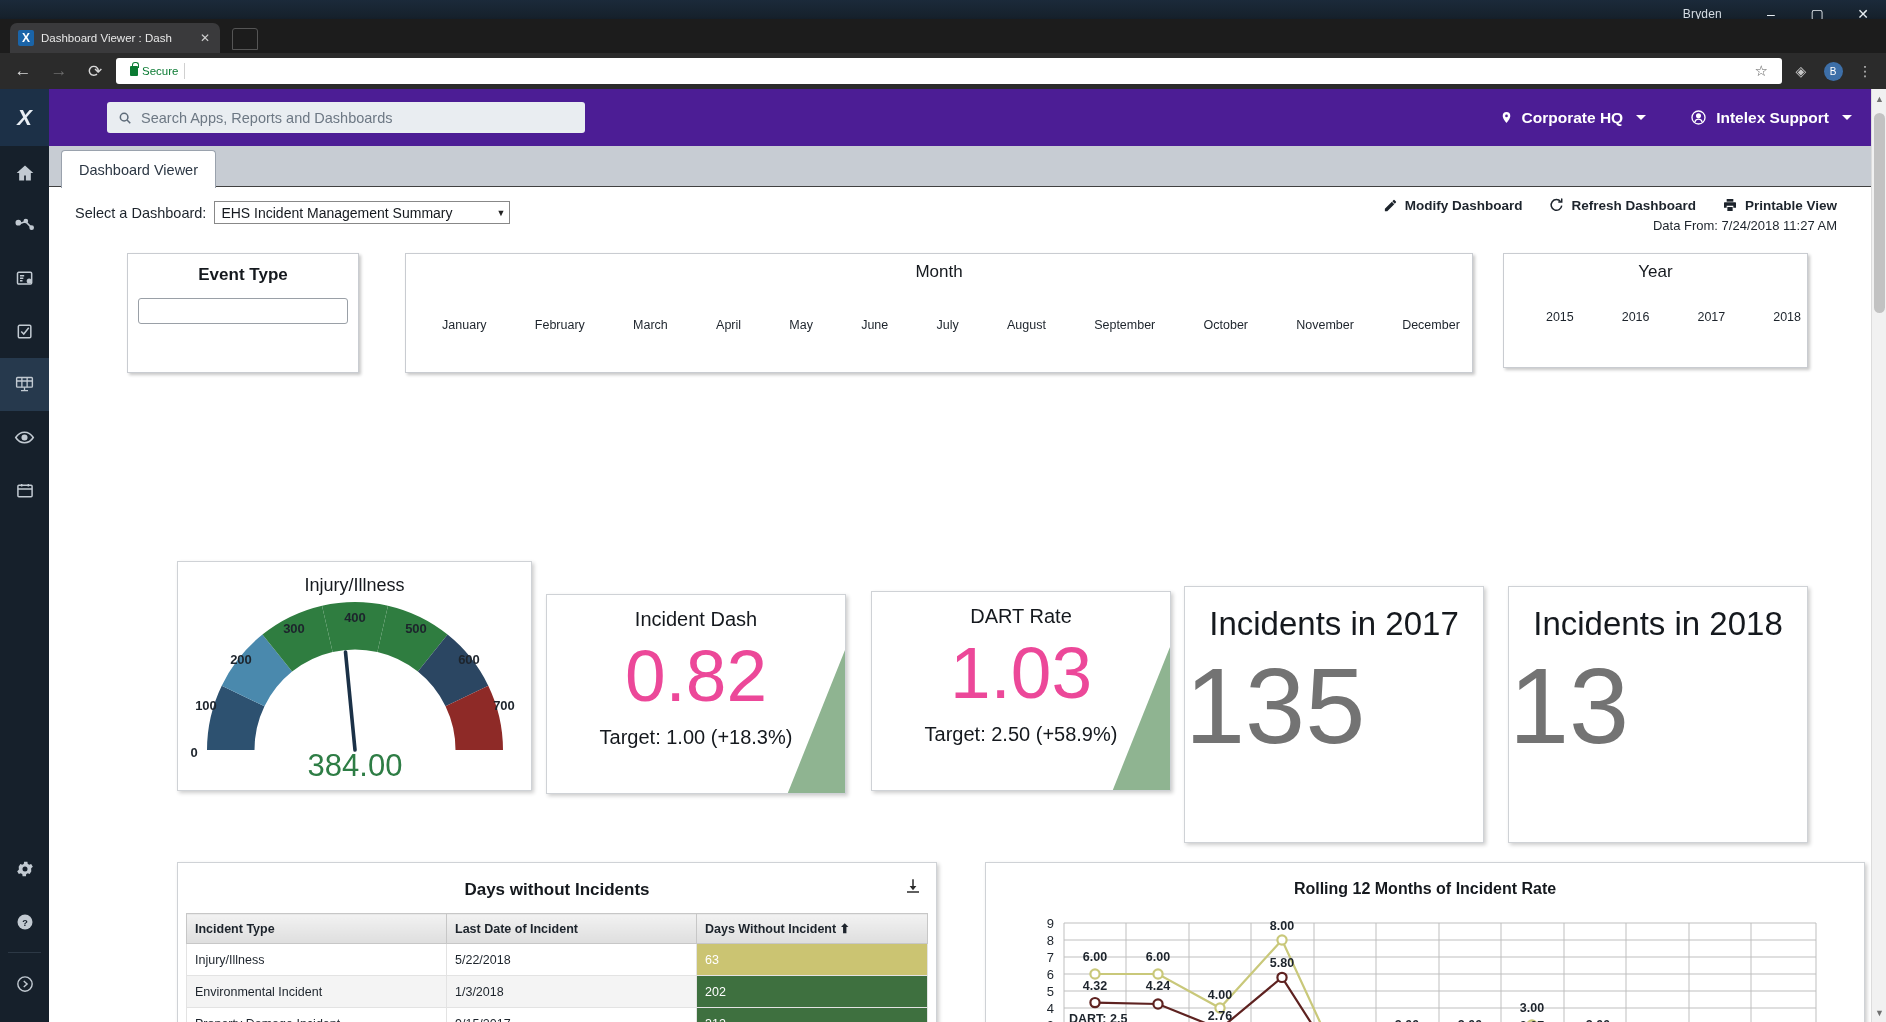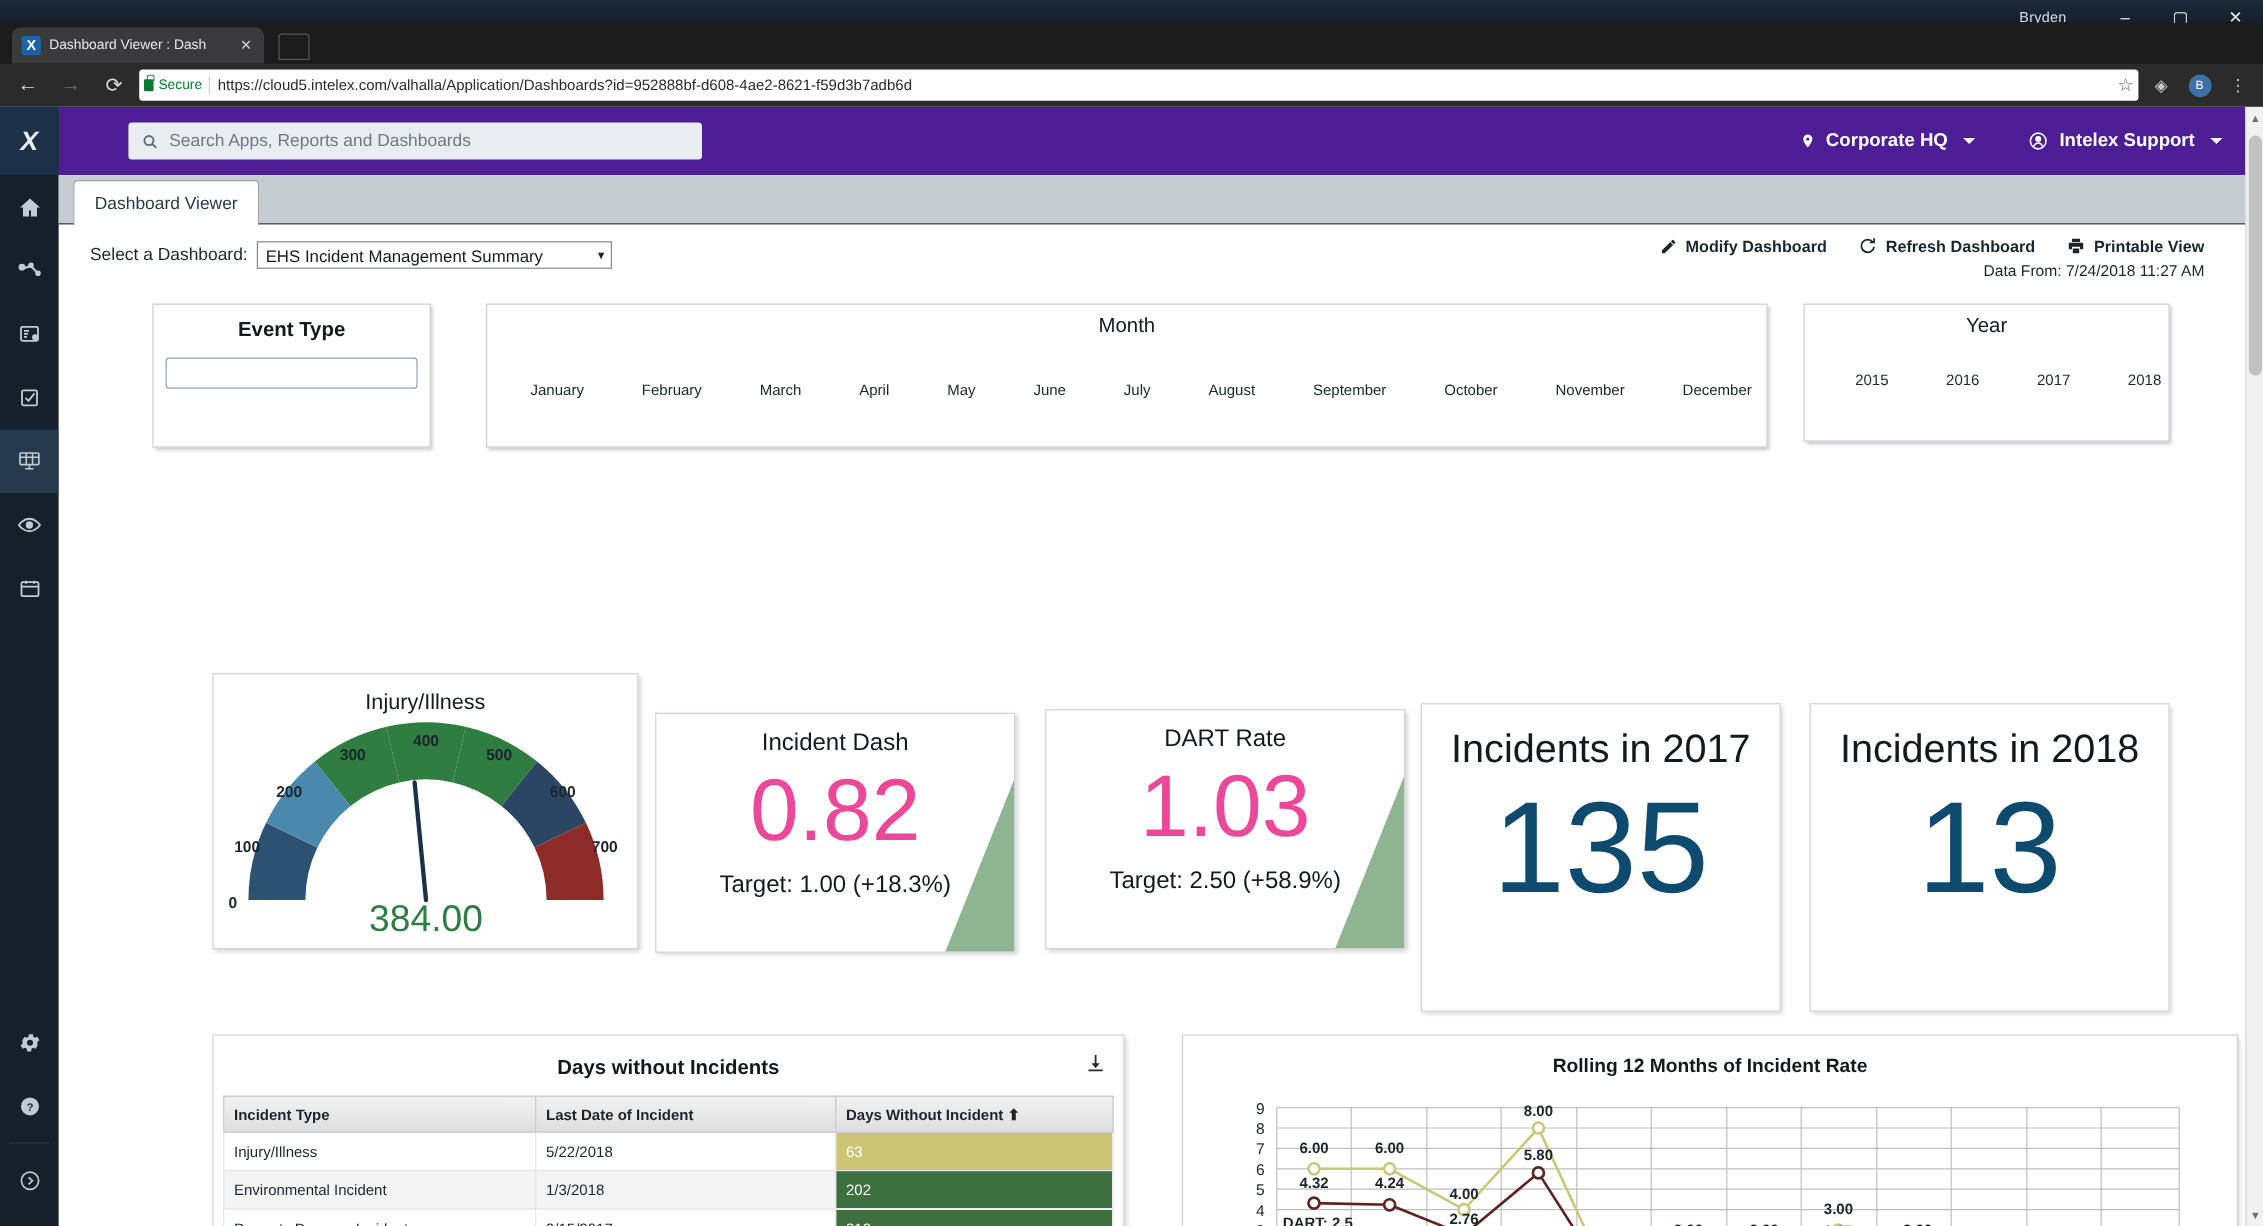--- a/index.html
+++ b/index.html
@@ -50,21 +50,21 @@
   
   .omnibar {
     position: absolute; left: 0; top: 53px; width: 1886px; height: 36px;
     background: #2b2b2b; display: flex; align-items: center; gap: 6px; padding: 0 8px;
   }
   .nav-ico { width: 30px; height: 30px; display: flex; align-items: center; justify-content: center;
              color: #d8d8d8; font-size: 17px; }
   .nav-ico.dim { color: #6d6d6d; }
   .urlbox {
     flex: 1; height: 26px; background: #fff; border-radius: 3px;
-    display: flex; align-items: center; padding: 0 4px; gap: 6px; overflow: hidden;
+    display: flex; align-items: center; padding: 0 14px; gap: 6px; overflow: hidden;
   }
   .lockwrap { display: flex; align-items: center; gap: 4px; color: #0b7b33; font-size: 11.5px; }
   .lock { width: 8px; height: 10px; position: relative; background: #0b7b33; border-radius: 1px; }
   .lock::before { content:""; position:absolute; left:1.5px; top:-4px; width:5px; height:5px;
                   border: 1.5px solid #0b7b33; border-bottom: none; border-radius: 3px 3px 0 0; }
   .sep { width: 1px; height: 16px; background: #d0d0d0; }
   .urltext { font-size: 12.5px; color: #2a2a2a; white-space: nowrap; }
   .star { color: #5a5a5a; font-size: 15px; }
   .ext-ico { width: 26px; height: 26px; display:flex; align-items:center; justify-content:center;
              color: #c8c8c8; font-size: 14px; }
@@ -174,21 +174,21 @@
   }
 
   
   .card {
     position: absolute; background: #fff; border: 1px solid #cfd2d6;
     box-shadow: 2px 2px 4px rgba(0,0,0,.20); overflow: hidden;
   }
   .card-title { text-align: center; color: #15191e; }
   .kpi-num { text-align: center; color: #ec4899; font-weight: normal; }
   .kpi-sub { text-align: center; color: #15191e; }
-  .bignum { text-align: center; color: #0c4a6e; font-weight: normal; }
+  .bignum { text-align: left; color: #737373; font-weight: normal; }
 
   
   .tbl { width: 100%; border-collapse: collapse; table-layout: fixed; }
   .tbl th {
     background: linear-gradient(to bottom,#f2f2f2,#dedede);
     border: 1px solid #c7c7c7; font-size: 12.5px; color: #1d242c; text-align: left;
     padding: 7px 8px; font-weight: bold;
   }
   .tbl td {
     border: 1px solid #e3e3e3; font-size: 12.5px; color: #1d242c; padding: 7px 8px;
@@ -227,21 +227,20 @@
   <div class="omnibar">
     <div class="nav-ico">←</div>
     <div class="nav-ico dim">→</div>
     <div class="nav-ico">⟳</div>
     <div class="urlbox">
       <div class="lockwrap">
         <div class="lock"></div>
         <span>Secure</span>
       </div>
       <div class="sep"></div>
-      <div class="urltext">https://cloud5.intelex.com/valhalla/Application/Dashboards?id=952888bf-d608-4ae2-8621-f59d3b7adb6d</div>
       <div style="flex:1"></div>
       <div class="star">☆</div>
     </div>
     <div class="ext-ico">◈</div>
     <div class="ext-ico">
       <span class="avatar-chip">B</span>
     </div>
     <div class="ext-ico">⋮</div>
   </div>
 

